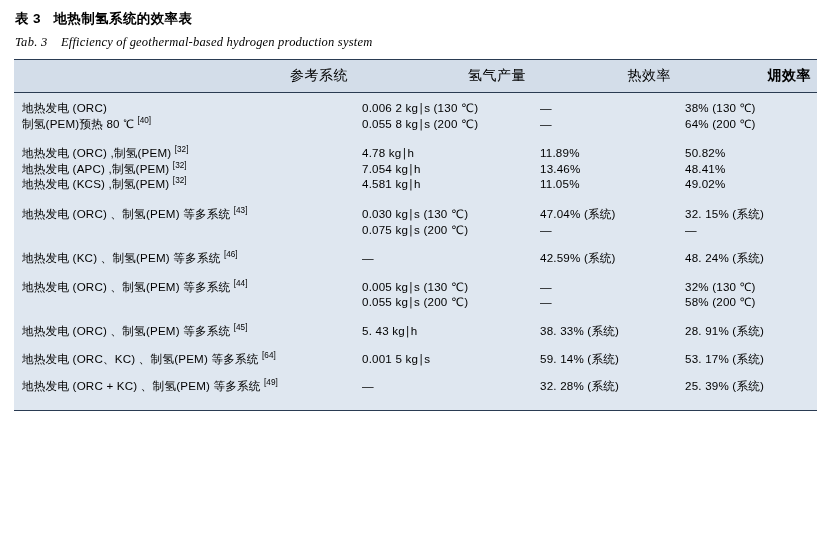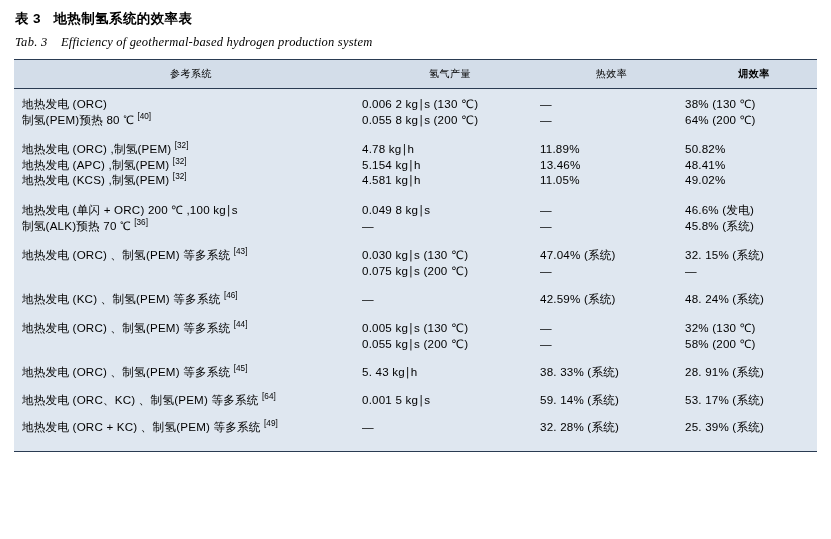--- a/index.html
+++ b/index.html
@@ -42,23 +42,23 @@
     width: 803px;
     border-collapse: collapse;
     table-layout: fixed;
     background: #dfe7f0;
   }
   table.eff-table thead th {
     background: #d3dde9;
     border-top: 1.3px solid #2a3b52;
     border-bottom: 1.1px solid #2a3b52;
     font-family: "Liberation Sans", sans-serif;
-    font-size: 10px;
+    font-size: 14px;
     font-weight: normal;
-    text-align: center;
+    text-align: right;
     padding: 7px 6px 7px 20px;
     vertical-align: middle;
     letter-spacing: 0.5px;
   }
   table.eff-table thead th.h-ex {
     font-weight: bold;
     margin-left: 44px;
   }
   col.c1 { width: 340px; }
   col.c2 { width: 178px; }
@@ -133,40 +133,30 @@
         <td>—
 —</td>
         <td>38% (130 ℃)
 64% (200 ℃)</td>
       </tr>
       <tr class="grp">
         <td>地热发电 (ORC) ,制氢(PEM) <sup>[32]</sup>
 地热发电 (APC) ,制氢(PEM) <sup>[32]</sup>
 地热发电 (KCS) ,制氢(PEM) <sup>[32]</sup></td>
         <td>4.78 kg∣h
-5.154 kg∣h
+7.054 kg∣h
 4.581 kg∣h</td>
         <td>11.89%
 13.46%
 11.05%</td>
         <td>50.82%
 48.41%
 49.02%</td>
       </tr>
       <tr class="grp">
-        <td>地热发电 (单闪 + ORC) 200 ℃ ,100 kg∣s
-制氢(ALK)预热 70 ℃ <sup>[36]</sup></td>
-        <td>0.049 8 kg∣s
-—</td>
-        <td>—
-—</td>
-        <td>46.6% (发电)
-45.8% (系统)</td>
-      </tr>
-      <tr class="grp">
         <td>地热发电 (ORC) 、制氢(PEM) 等多系统 <sup>[43]</sup></td>
         <td>0.030 kg∣s (130 ℃)
 0.075 kg∣s (200 ℃)</td>
         <td>47.04% (系统)
 —</td>
         <td>32. 15% (系统)
 —</td>
       </tr>
       <tr>
         <td>地热发电 (KC) 、制氢(PEM) 等多系统 <sup>[46]</sup></td>

